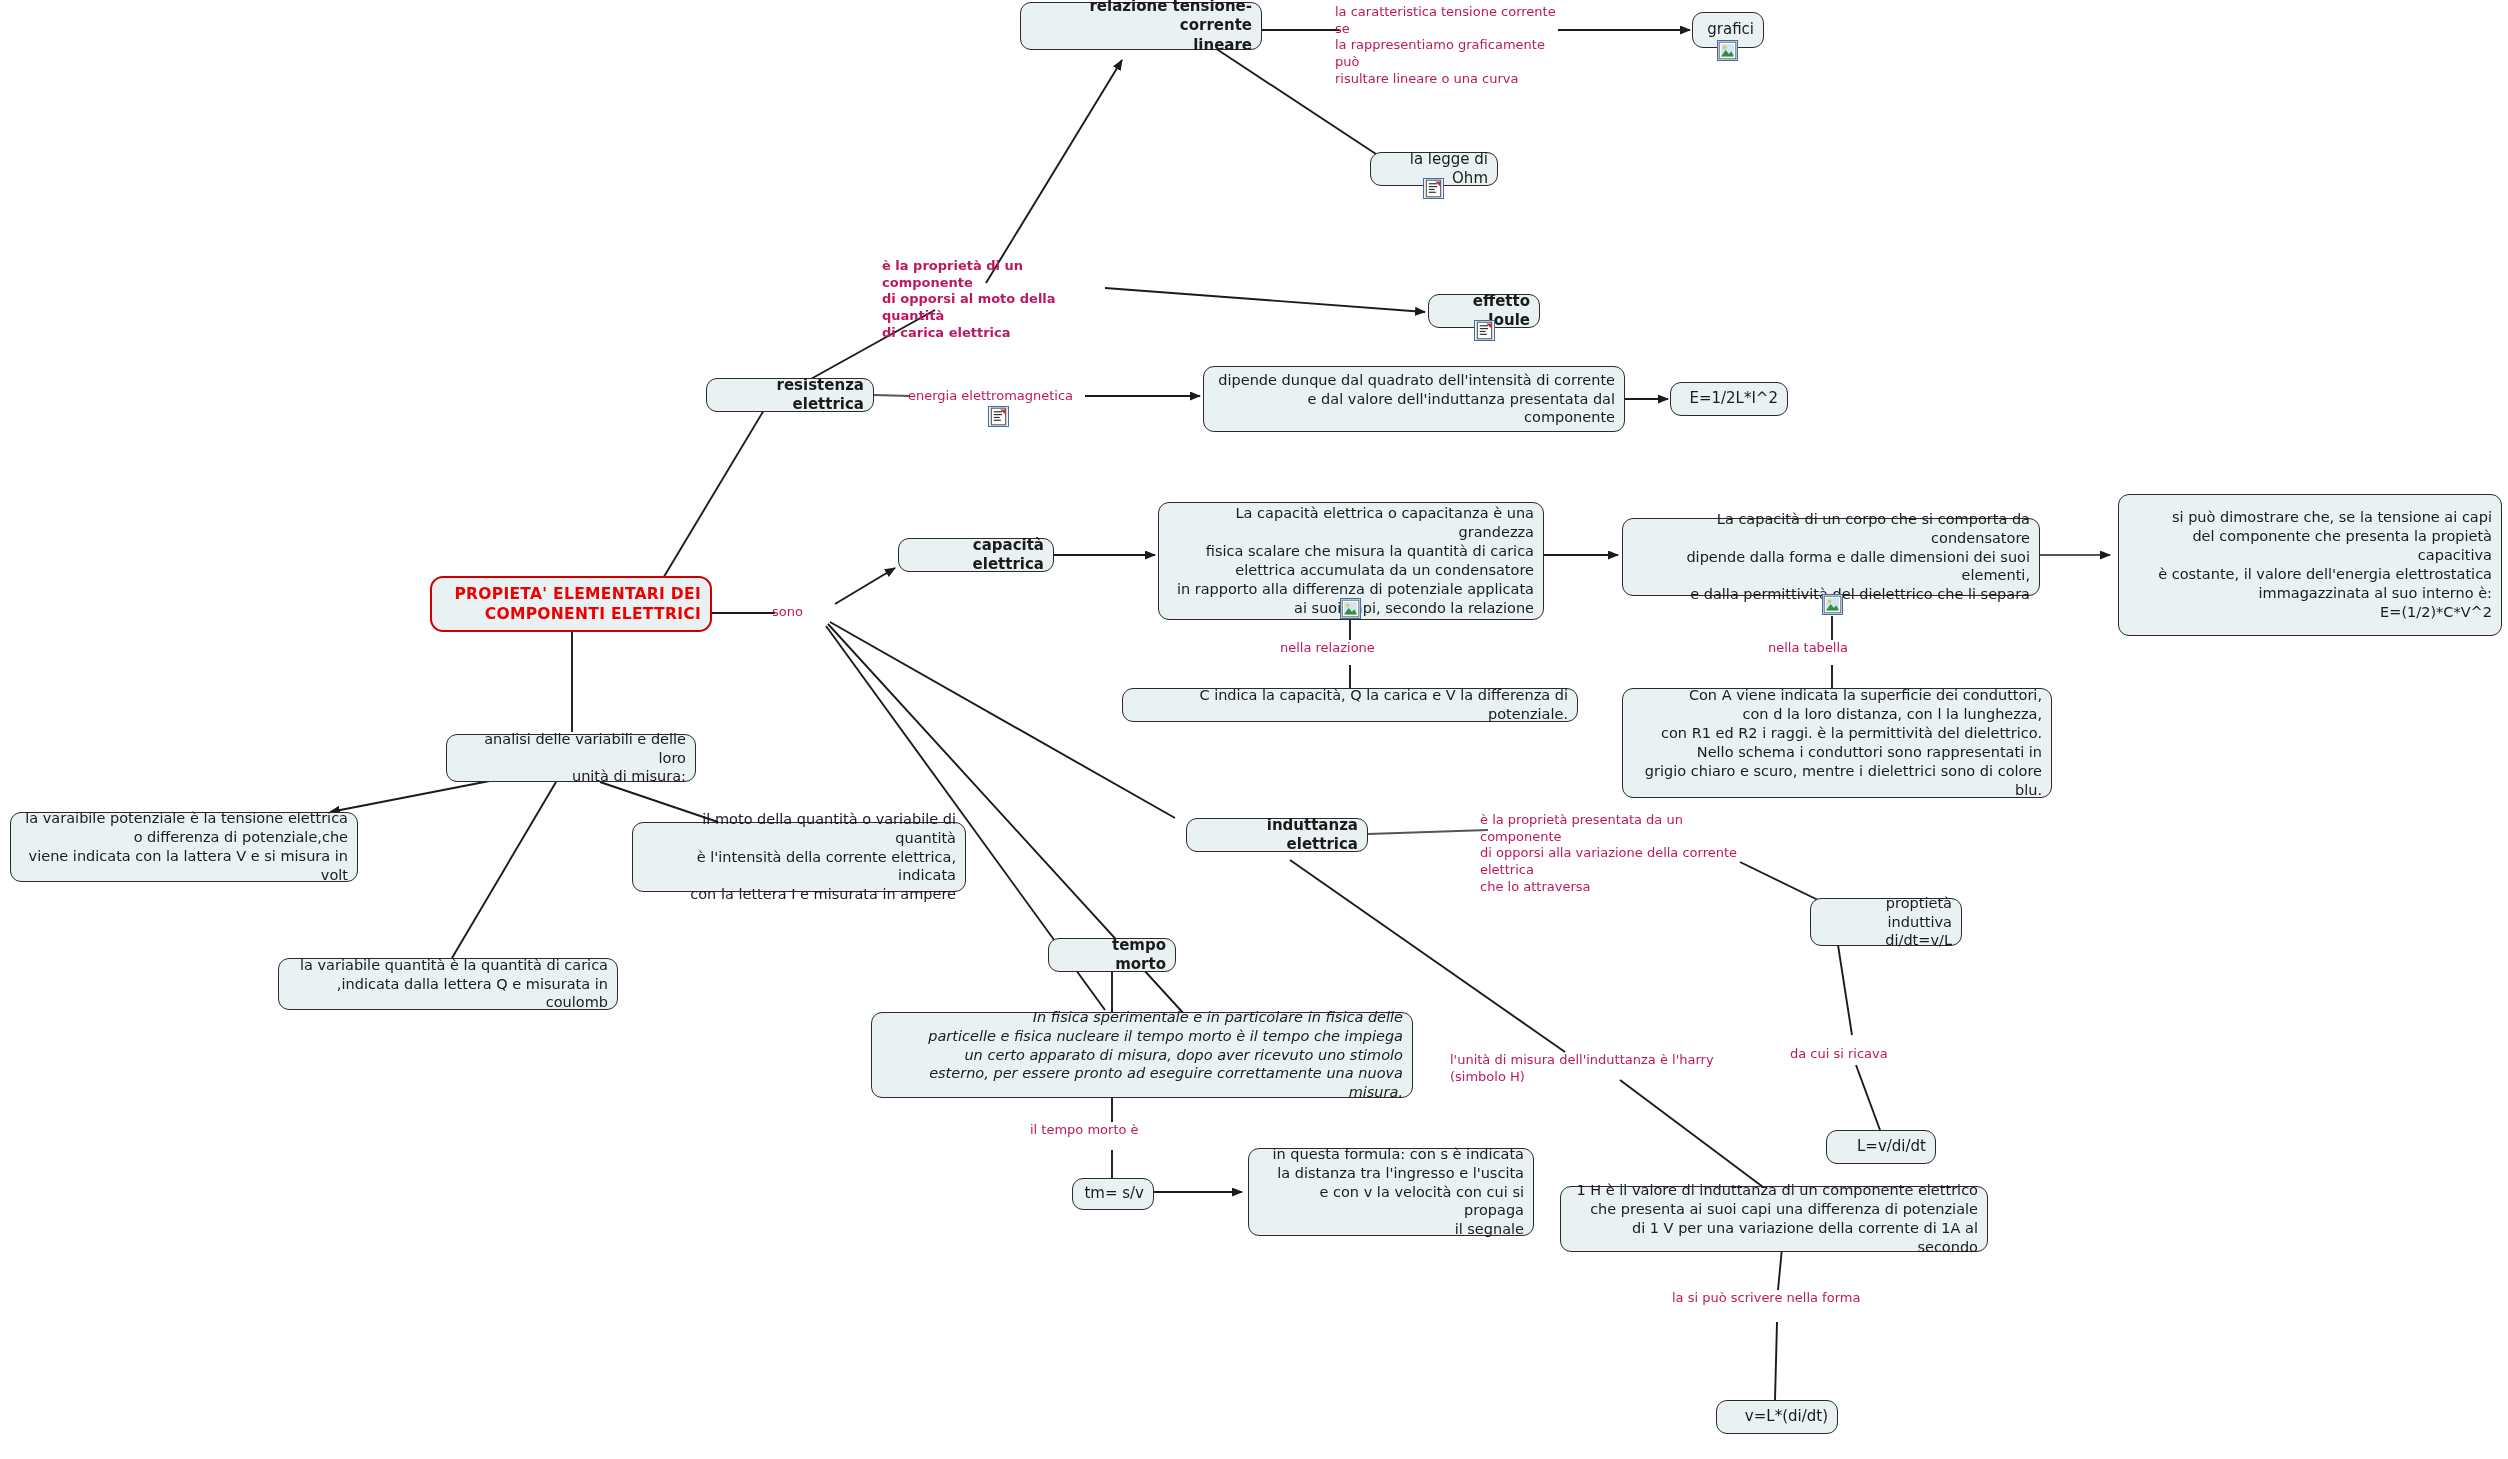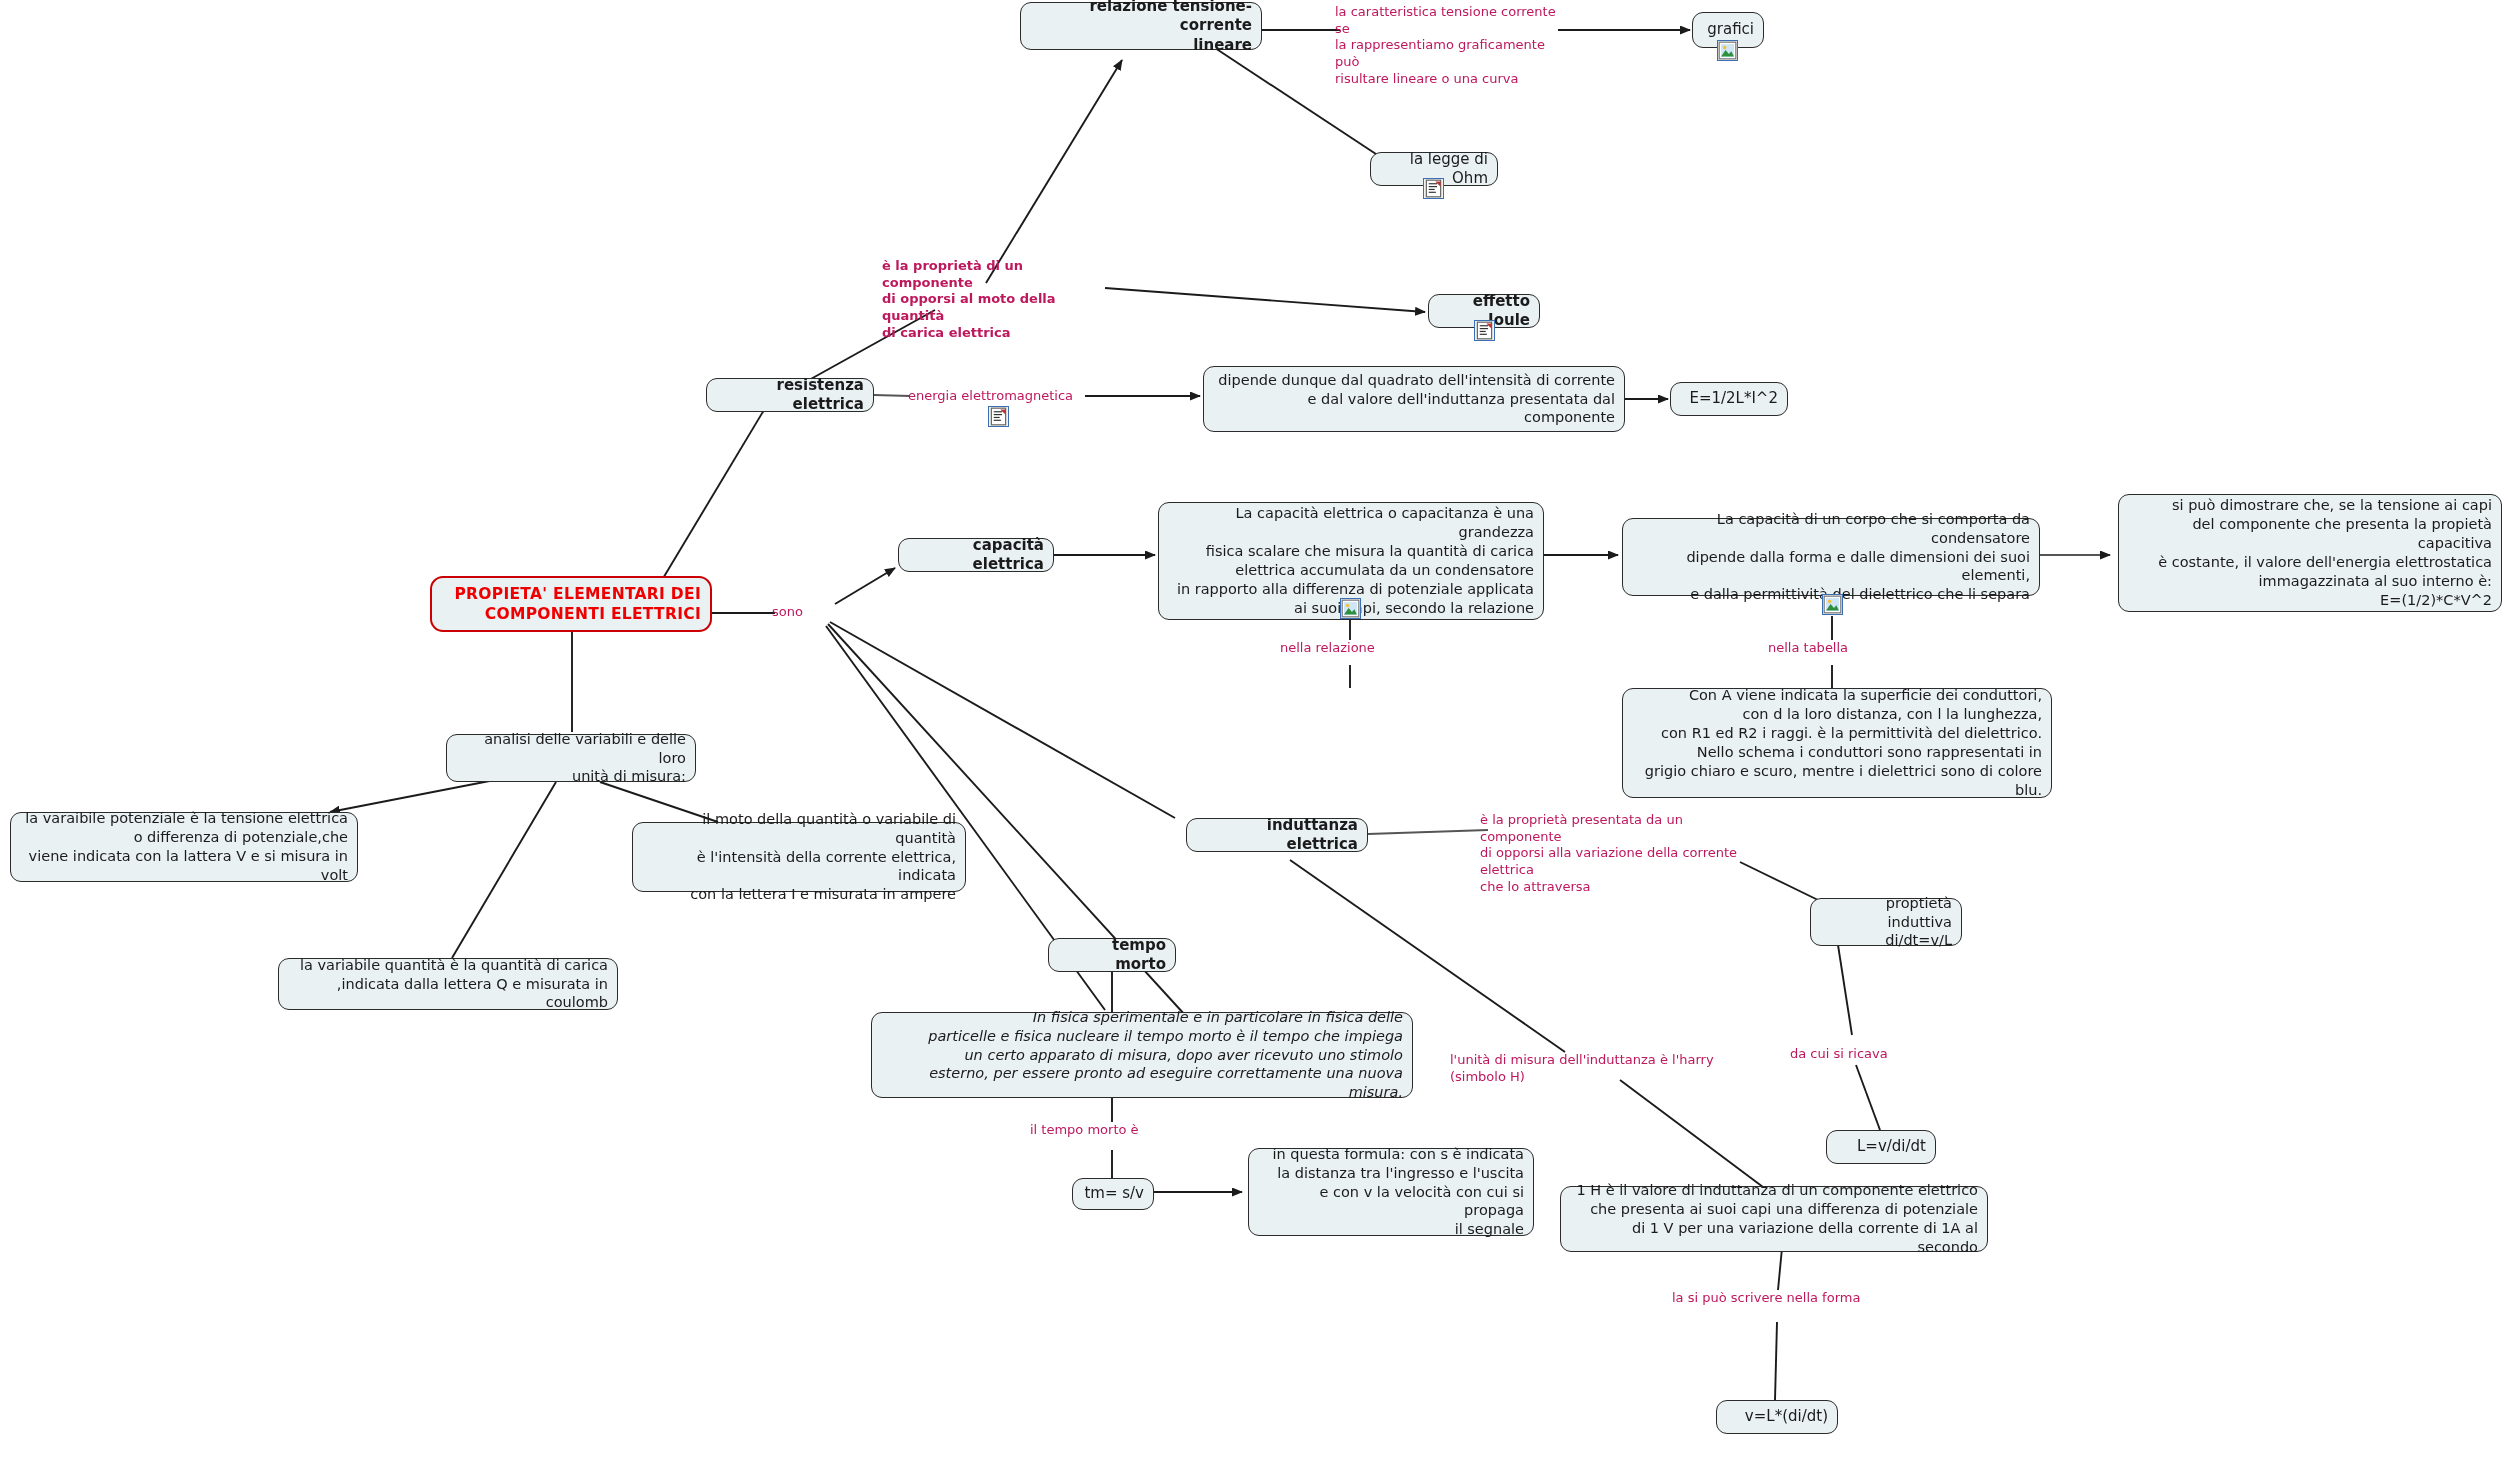--- a/index.html
+++ b/index.html
@@ -243,28 +243,31 @@
         <path d="M2.6 13 L6.4 7.6 L9.2 11 L11.2 8.6 L13.4 13 Z" fill="#2f8f3e"></path>
       </svg>
   </span>
 
   <div class="node" style="left:1622px; top:518px; width:418px; height:78px; font-size:14.5px;">
     <span class="txt">La capacità di un corpo che si comporta da condensatore
 dipende dalla forma e dalle dimensioni dei suoi elementi,
 e dalla permittività del dielettrico che li separa</span>
   </div>
 
-  <div class="node" style="left:2118px; top:494px; width:384px; height:118px; font-size:14.5px;">
+  <div class="node" style="left:2118px; top:494px; width:384px; height:142px; font-size:14.5px;">
     <span class="txt">si può dimostrare che, se la tensione ai capi
 del componente che presenta la propietà capacitiva
 è costante, il valore dell'energia elettrostatica
 immagazzinata al suo interno è:
 E=(1/2)*C*V^2</span>
   </div>
 
+  <div class="node" style="left:1122px; top:688px; width:456px; height:34px; font-size:14.5px;">
+    <span class="txt">C indica la capacità, Q la carica e V la differenza di potenziale.</span>
+  </div>
 
   <div class="node" style="left:1622px; top:688px; width:430px; height:110px; font-size:14.5px;">
     <span class="txt">Con A viene indicata la superficie dei conduttori,
 con d la loro distanza, con l la lunghezza,
 con R1 ed R2 i raggi. è la permittività del dielettrico.
 Nello schema i conduttori sono rappresentati in
 grigio chiaro e scuro, mentre i dielettrici sono di colore blu.</span>
   </div>
 
   <div class="node" style="left:446px; top:734px; width:250px; height:48px; font-size:14.5px;">

